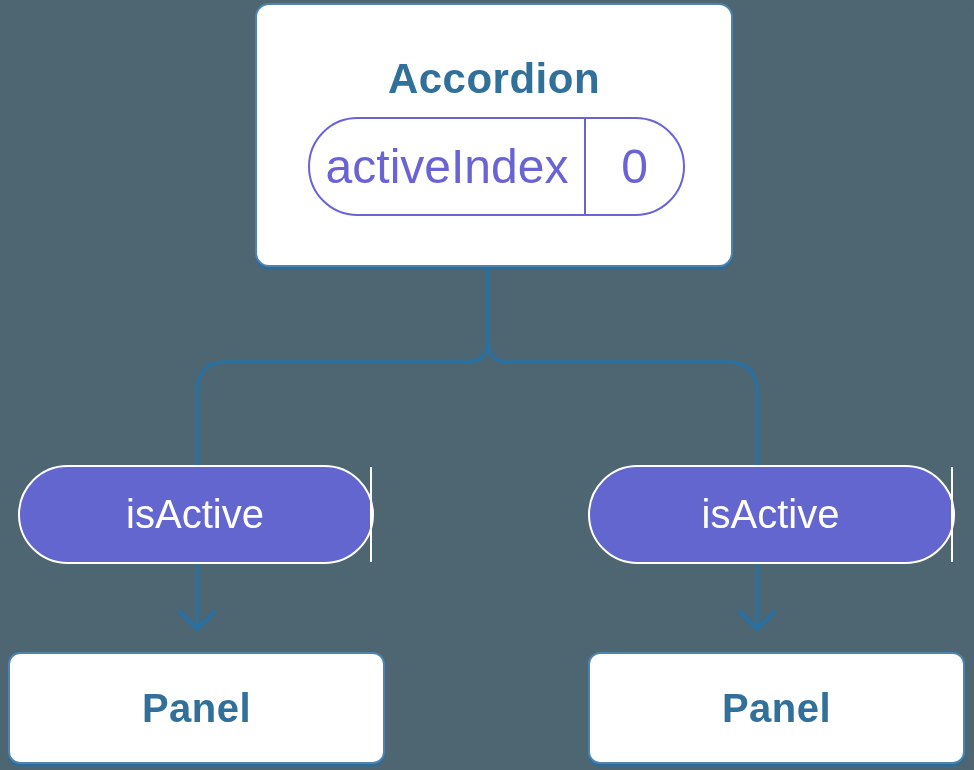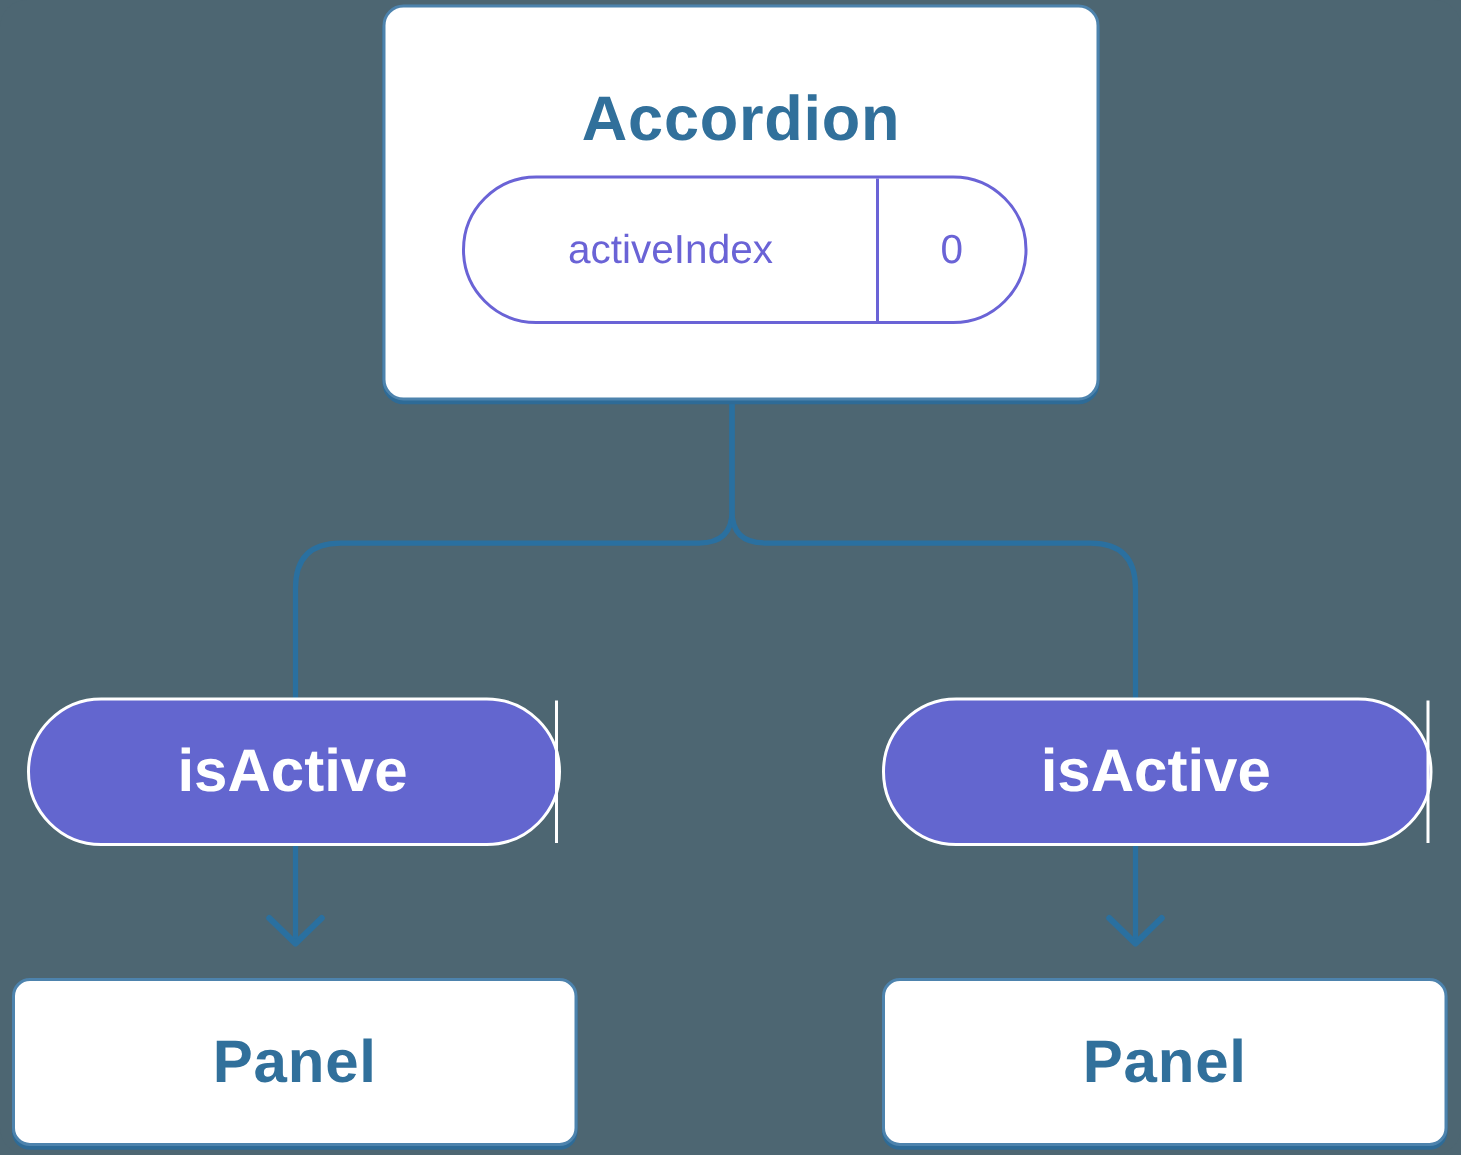--- a/index.html
+++ b/index.html
@@ -63,21 +63,21 @@
     left: 51px;
     top: 112px;
     width: 377px;
     height: 99px;
     box-sizing: border-box;
     border: 2px solid var(--purple-stroke, #6a63d6);
     border-radius: 60px;
     background: #ffffff;
     color: var(--purple-stroke, #6a63d6);
     display: flex;
-    font-size: 27px;
+    font-size: 48px;
     font-weight: 500;
   }
   .state-pill .pill-label {
     flex: 1;
     display: flex;
     align-items: center;
     justify-content: center;
     border-right: 2px solid var(--purple-stroke, #6a63d6);
   }
   .state-pill .pill-value {
@@ -89,21 +89,21 @@
   .prop-pill {
     position: absolute;
     z-index: 1;
     box-sizing: border-box;
     border: 2.5px solid #ffffff;
     border-radius: 60px;
     background: var(--purple-fill, #6366cf);
     color: #ffffff;
     display: flex;
     font-size: 40px;
-    font-weight: 700;
+    font-weight: 400;
     top: 465px;
     height: 99px;
   }
   .prop-pill .pill-label {
     flex: 1;
     display: flex;
     align-items: center;
     justify-content: center;
     border-right: 2.5px solid #ffffff;
   }

